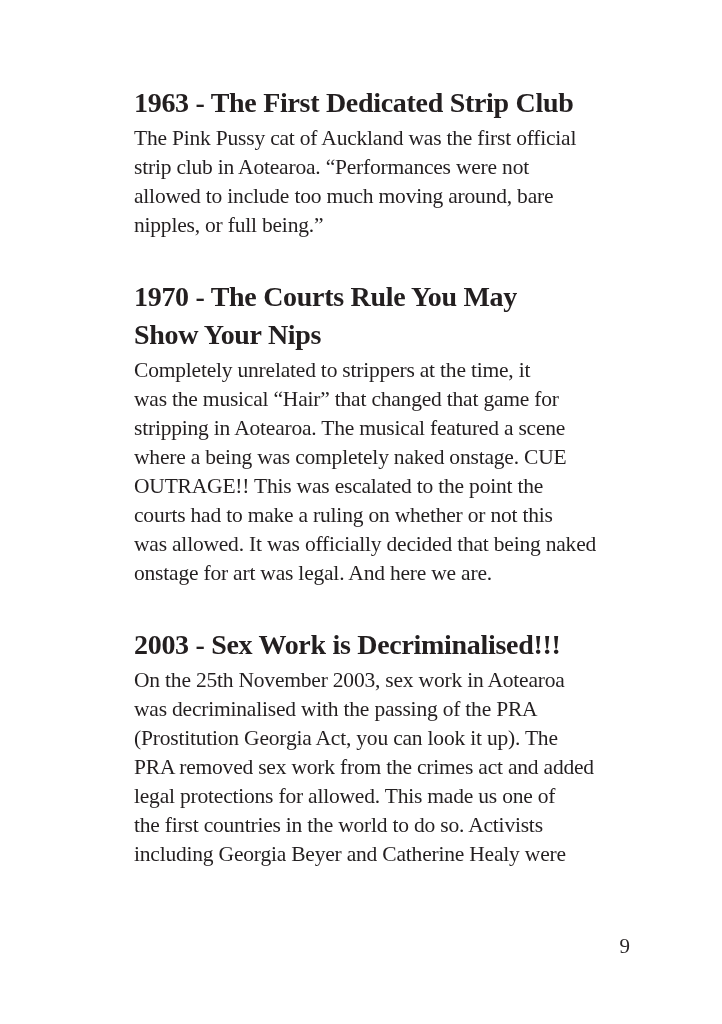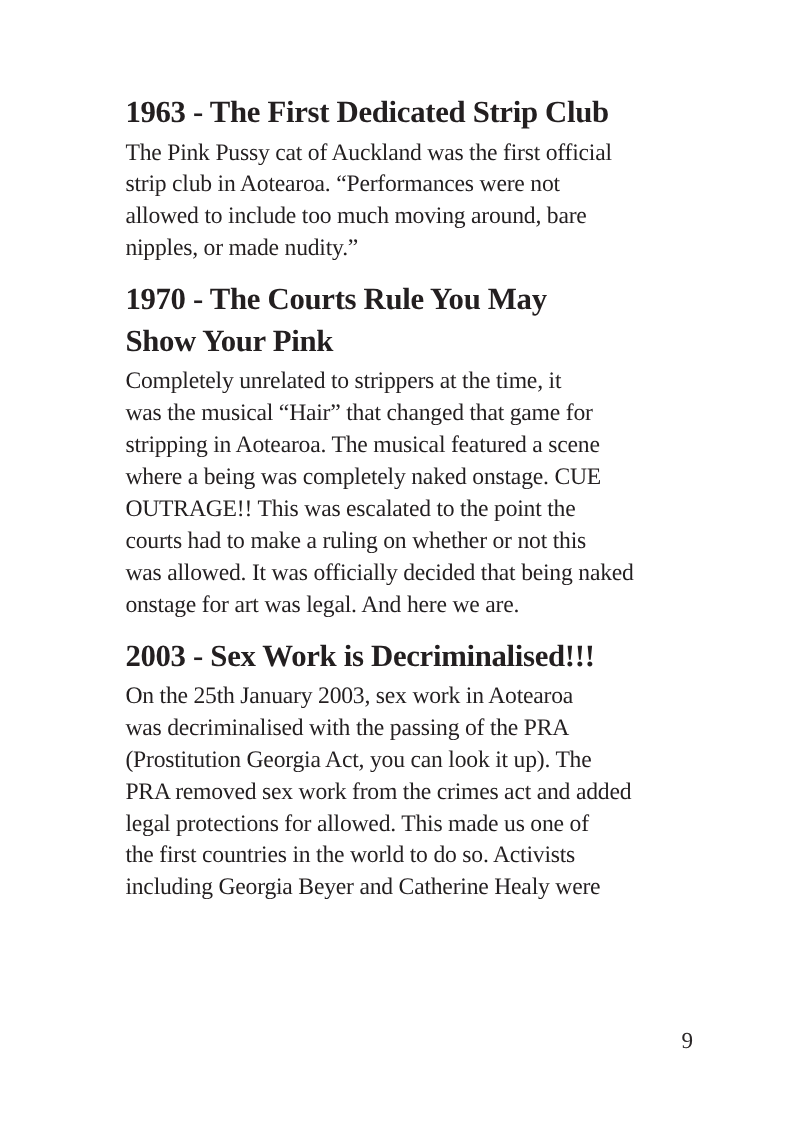--- a/index.html
+++ b/index.html
@@ -13,28 +13,28 @@
     width: 722px;
     height: 1024px;
     background: #ffffff;
     overflow: hidden;
     font-family: "Liberation Serif", "DejaVu Serif", serif;
     color: #231f20;
   }
 
   .content {
     position: absolute;
-    left: 114px;
+    left: 134px;
     top: 84px;
     width: 530px;
   }
 
   .section { display: block; }
 
-  .section + .section { margin-top: 14px; }
+  .section + .section { margin-top: 38px; }
 
   .section-heading {
     font-size: 28px;
     font-weight: 700;
     line-height: 38px;
     letter-spacing: -0.3px;
     white-space: nowrap;
   }
 
   .heading-line { display: block; }
@@ -69,47 +69,47 @@
   <div class="content">
 
     <div class="section">
       <div class="section-heading">
         <span class="heading-line">1963 - The First Dedicated Strip Club</span>
       </div>
       <div class="section-body">
         <span class="body-line">The Pink Pussy cat of Auckland was the first official</span>
         <span class="body-line">strip club in Aotearoa. “Performances were not</span>
         <span class="body-line">allowed to include too much moving around, bare</span>
-        <span class="body-line">nipples, or made nudity.”</span>
+        <span class="body-line">nipples, or full being.”</span>
       </div>
     </div>
 
     <div class="section">
       <div class="section-heading">
         <span class="heading-line">1970 - The Courts Rule You May</span>
-        <span class="heading-line">Show Your Pink</span>
+        <span class="heading-line">Show Your Nips</span>
       </div>
       <div class="section-body">
         <span class="body-line">Completely unrelated to strippers at the time, it</span>
         <span class="body-line">was the musical “Hair” that changed that game for</span>
         <span class="body-line">stripping in Aotearoa. The musical featured a scene</span>
         <span class="body-line">where a being was completely naked onstage. CUE</span>
         <span class="body-line">OUTRAGE!! This was escalated to the point the</span>
         <span class="body-line">courts had to make a ruling on whether or not this</span>
         <span class="body-line">was allowed. It was officially decided that being naked</span>
         <span class="body-line">onstage for art was legal. And here we are.</span>
       </div>
     </div>
 
     <div class="section">
       <div class="section-heading">
         <span class="heading-line">2003 - Sex Work is Decriminalised!!!</span>
       </div>
       <div class="section-body">
-        <span class="body-line">On the 25th January 2003, sex work in Aotearoa</span>
+        <span class="body-line">On the 25th November 2003, sex work in Aotearoa</span>
         <span class="body-line">was decriminalised with the passing of the PRA</span>
         <span class="body-line">(Prostitution Georgia Act, you can look it up). The</span>
         <span class="body-line">PRA removed sex work from the crimes act and added</span>
         <span class="body-line">legal protections for allowed. This made us one of</span>
         <span class="body-line">the first countries in the world to do so. Activists</span>
         <span class="body-line">including Georgia Beyer and Catherine Healy were</span>
       </div>
     </div>
 
   </div>

